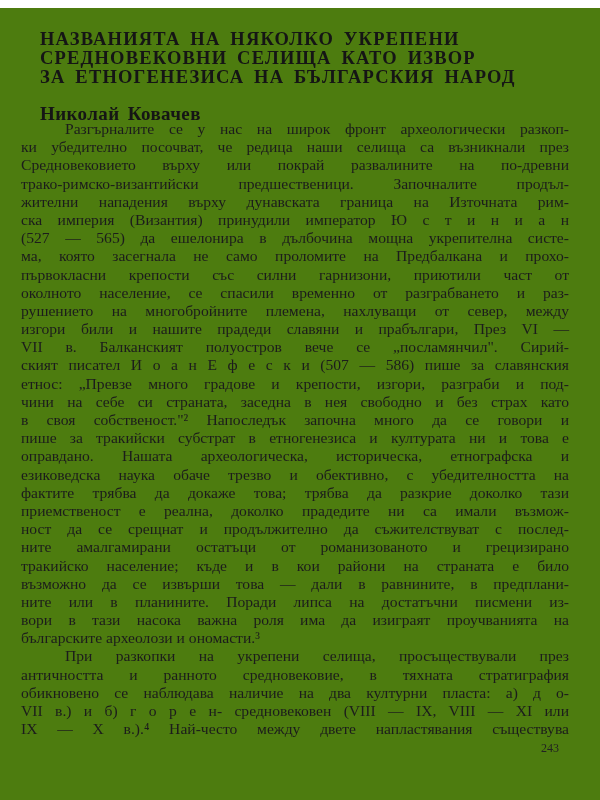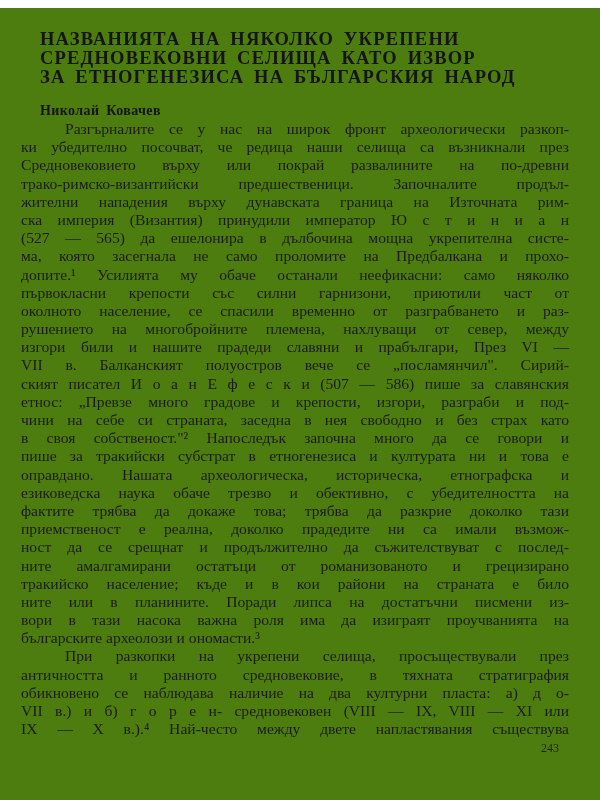--- a/index.html
+++ b/index.html
@@ -34,21 +34,21 @@
     letter-spacing: 1.2px;
     word-spacing: 4px;
     color: #151515;
   }
   .title .line { display: block; white-space: nowrap; }
   .author {
     position: absolute;
     left: 40px;
     top: 95px;
     font-weight: bold;
-    font-size: 14px;
+    font-size: 19px;
     letter-spacing: 0.4px;
     word-spacing: 3px;
     color: #151515;
   }
   .body-text {
     position: absolute;
     left: 21px;
     top: 112px;
     width: 548px;
     font-size: 15.6px;
@@ -87,38 +87,38 @@
 
   <div class="body-text">
     <span class="ln indent">Разгърналите се у нас на широк фронт археологически разкоп-</span>
     <span class="ln">ки убедително посочват, че редица наши селища са възникнали през</span>
     <span class="ln">Средновековието върху или покрай развалините на по-древни</span>
     <span class="ln">трако-римско-византийски предшественици. Започналите продъл-</span>
     <span class="ln">жителни нападения върху дунавската граница на Източната рим-</span>
     <span class="ln">ска империя (Византия) принудили император Ю с т и н и а н</span>
     <span class="ln">(527 — 565) да ешелонира в дълбочина мощна укрепителна систе-</span>
     <span class="ln">ма, която засегнала не само проломите на Предбалкана и прохо-</span>
-    <span class="ln">допите.¹ Усилията му обаче останали неефикасни: само няколко</span>
     <span class="ln">първокласни крепости със силни гарнизони, приютили част от</span>
     <span class="ln">околното население, се спасили временно от разграбването и раз-</span>
     <span class="ln">рушението на многобройните племена, нахлуващи от север, между</span>
     <span class="ln">изгори били и нашите прадеди славяни и прабългари, През VI —</span>
     <span class="ln">VII в. Балканският полуостров вече се „посламянчил". Сирий-</span>
     <span class="ln">ският писател И о а н Е ф е с к и (507 — 586) пише за славянския</span>
     <span class="ln">етнос: „Превзе много градове и крепости, изгори, разграби и под-</span>
     <span class="ln">чини на себе си страната, заседна в нея свободно и без страх като</span>
     <span class="ln">в своя собственост."² Напоследък започна много да се говори и</span>
     <span class="ln">пише за тракийски субстрат в етногенезиса и културата ни и това е</span>
     <span class="ln">оправдано. Нашата археологическа, историческа, етнографска и</span>
     <span class="ln">езиковедска наука обаче трезво и обективно, с убедителността на</span>
     <span class="ln">фактите трябва да докаже това; трябва да разкрие доколко тази</span>
     <span class="ln">приемственост е реална, доколко прадедите ни са имали възмож-</span>
     <span class="ln">ност да се срещнат и продължително да съжителствуват с послед-</span>
     <span class="ln">ните амалгамирани остатъци от романизованото и грецизирано</span>
     <span class="ln">тракийско население; къде и в кои райони на страната е било</span>
+    <span class="ln">възможно да се извърши това — дали в равнините, в предплани-</span>
     <span class="ln">ните или в планините. Поради липса на достатъчни писмени из-</span>
     <span class="ln">вори в тази насока важна роля има да изиграят проучванията на</span>
     <span class="ln last">българските археолози и ономасти.³</span>
     <span class="ln indent">При разкопки на укрепени селища, просъществували през</span>
     <span class="ln">античността и ранното средновековие, в тяхната стратиграфия</span>
     <span class="ln">обикновено се наблюдава наличие на два културни пласта: а) д о-</span>
     <span class="ln">VII в.) и б) г о р е н- средновековен (VIII — IX, VIII — XI или</span>
     <span class="ln">IX — X в.).⁴ Най-често между двете напластявания съществува</span>
   </div>
 

